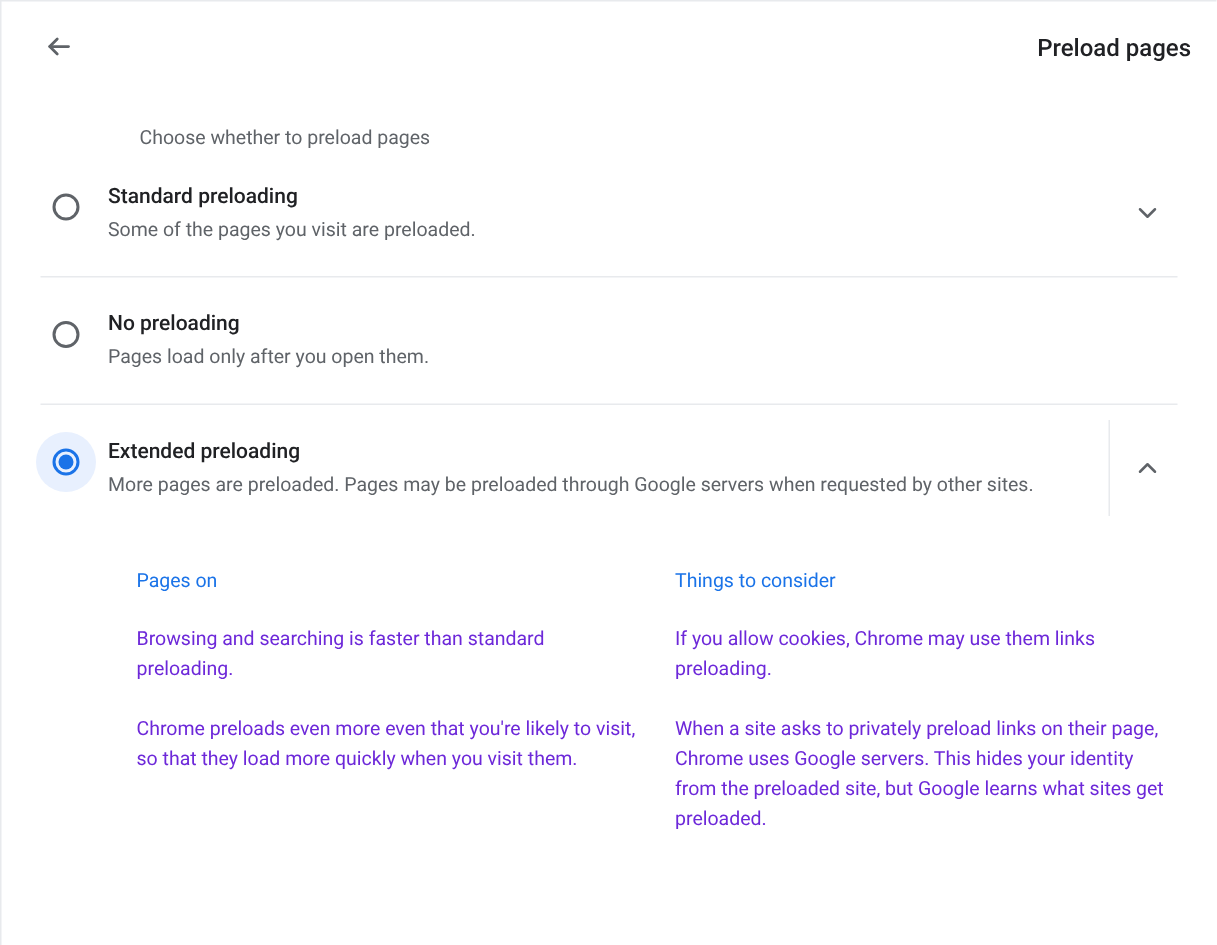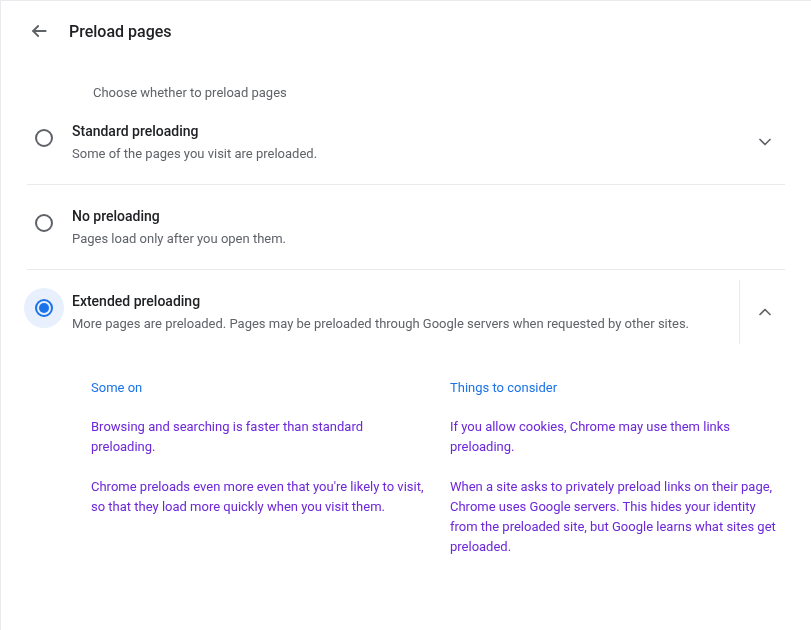--- a/index.html
+++ b/index.html
@@ -15,20 +15,21 @@
       height: 630px;
       overflow: hidden;
       border-left: 1px solid #e8eaed;
       border-top: 1px solid #e8eaed;
     }
     .header {
       display: flex;
       align-items: center;
       padding: 18px 17px 0 26px;
       gap: 18px;
+      justify-content: space-between;
     }
     .back-btn {
       width: 24px;
       height: 24px;
       display: flex;
       align-items: center;
       justify-content: center;
       cursor: pointer;
       border-radius: 50%;
       color: #5f6368;
@@ -211,21 +212,21 @@
       <svg width="20" height="20" viewBox="0 0 24 24" fill="none" stroke="currentColor" stroke-width="2" stroke-linecap="round" stroke-linejoin="round">
         <polyline points="18 15 12 9 6 15"></polyline>
       </svg>
     </div>
   </div>
 
 </div>
 
 <div class="details">
   <div class="details-col">
-    <div class="details-heading">Some on</div>
+    <div class="details-heading">Pages on</div>
     <div class="details-text">Browsing and searching is faster than standard preloading.</div>
     <div class="details-text">Chrome preloads even more even that you're likely to visit, so that they load more quickly when you visit them.</div>
   </div>
   <div class="details-col">
     <div class="details-heading">Things to consider</div>
     <div class="details-text">If you allow cookies, Chrome may use them links preloading.</div>
     <div class="details-text">When a site asks to privately preload links on their page, Chrome uses Google servers. This hides your identity from the preloaded site, but Google learns what sites get preloaded.</div>
   </div>
 </div>
 

